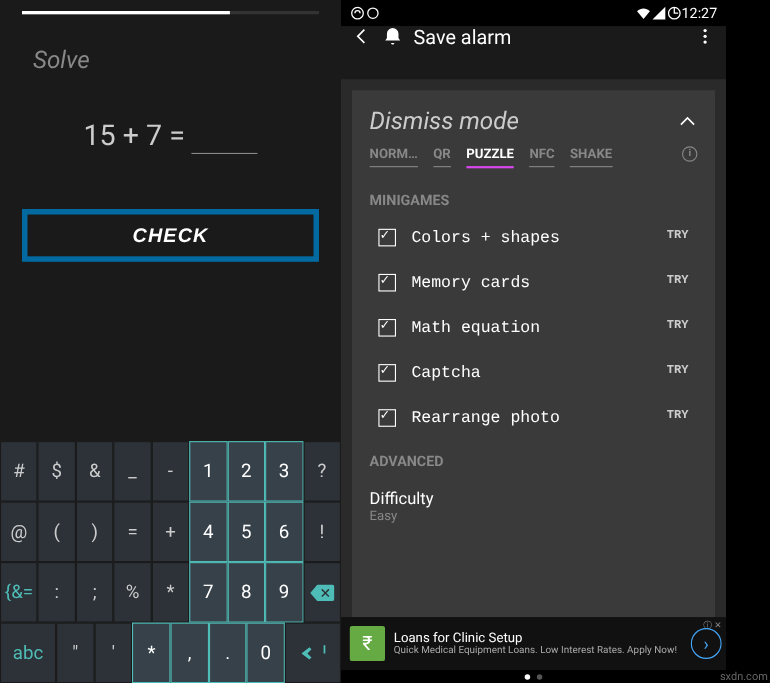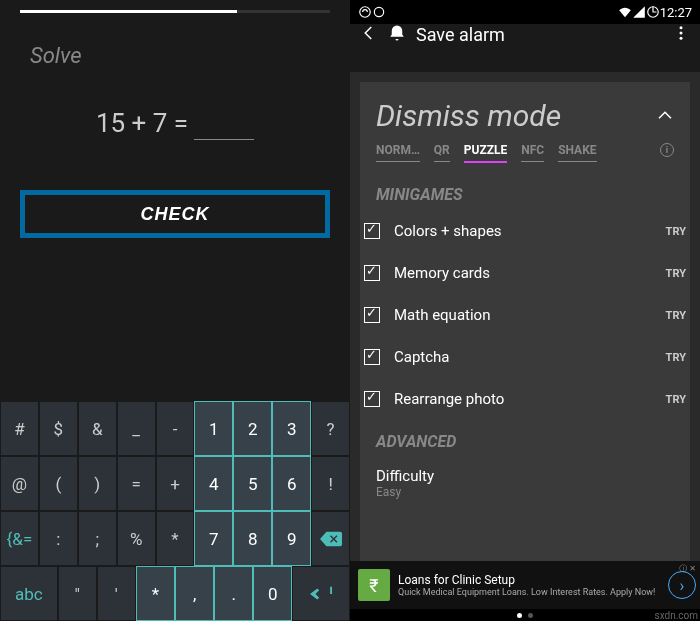--- a/index.html
+++ b/index.html
@@ -1,17 +1,17 @@
 <!DOCTYPE html>
 <html><head>
 <meta charset="utf-8">
 <style>
 * { margin: 0; padding: 0; box-sizing: border-box; }
 body { width: 700px; height: 621px; background: #000; font-family: Roboto, Arial, sans-serif; display: flex; overflow: hidden; }
-.left { width: 350px; height: 621px; background: #1a1a1a; display: flex; flex-direction: column; }
+.left { width: 310px; height: 621px; background: #1a1a1a; display: flex; flex-direction: column; }
 .right { width: 350px; height: 621px; background: #2a2a2a; display: flex; flex-direction: column; }
 
 
 .progress-bar { height: 3px; background: #333; margin: 10px 20px 0; }
 .progress-bar .fill { height: 100%; width: 70%; background: #fff; }
 .solve-label { color: #888; font-style: italic; font-size: 22px; padding: 30px 30px 20px; }
 .equation { color: #ccc; font-size: 26px; text-align: center; padding: 20px 0 50px; display: flex; justify-content: center; align-items: baseline; gap: 6px; }
 .answer-input { width: 60px; border: none; border-bottom: 1px solid #888; background: transparent; color: #fff; font-size: 26px; text-align: center; outline: none; }
 .check-btn { margin: 0 20px; height: 48px; background: transparent; border: 5px solid #0369a1; color: #fff; font-weight: bold; font-style: italic; font-size: 18px; letter-spacing: 1px; }
 .keyboard { margin-top: auto; background: #2c3238; }
@@ -24,28 +24,28 @@
 
 
 .status-bar { height: 24px; background: #000; display: flex; align-items: center; padding: 0 8px; color: #fff; font-size: 13px; gap: 0; }
 .status-bar .sp { flex: 1; }
 .status-bar svg { width: 14px; height: 14px; fill: #fff; }
 .navbar { height: 48px; background: #1a1a1a; display: flex; align-items: flex-start; padding: 0 10px; color: #fff; gap: 10px; }
 .navbar .title { flex: 1; font-size: 18px; }
 .navbar svg { width: 18px; height: 18px; fill: #fff; }
 .card { margin: 10px 10px 0; background: #3a3a3a; flex: 1; display: flex; flex-direction: column; overflow: hidden; }
 .card-header { display: flex; align-items: center; padding: 16px 16px 10px; }
-.card-header .t { color: #ccc; font-style: italic; font-size: 30px; flex: 1; }
+.card-header .t { color: #ccc; font-style: italic; font-size: 22px; flex: 1; }
 .tabs { display: flex; gap: 14px; padding: 0 16px 10px; font-size: 12px; font-weight: bold; color: #888; align-items: flex-start; }
 .tab { border-bottom: 2px solid transparent; padding-bottom: 4px; }
 .tab.active { color: #fff; border-bottom: 2px solid #d946ef; }
 .tab.underline { border-bottom: 1px solid #888; }
 .info-icon { width: 14px; height: 14px; border: 1px solid #888; border-radius: 50%; display: flex; align-items: center; justify-content: center; font-size: 9px; color: #888; margin-left: auto; }
-.section-label { color: #888; font-size: 16px; font-weight: bold; padding: 12px 16px 6px; font-style: italic; }
-.mg-row { display: flex; align-items: center; padding: 12px 4px; }
+.section-label { color: #888; font-size: 13px; font-weight: bold; padding: 12px 16px 6px; }
+.mg-row { display: flex; align-items: flex-start; padding: 12px 24px; font-family: Liberation Mono, monospace; }
 .mg-row .chk { width: 16px; height: 16px; border: 1.5px solid #fff; margin-right: 14px; position: relative; }
 .mg-row .chk.checked::after { content: '✓'; position: absolute; color: #fff; font-size: 13px; top: -3px; left: 1px; }
 .mg-row .lbl { color: #fff; font-size: 15px; flex: 1; }
 .mg-row .try { color: #ccc; font-size: 11px; font-weight: bold; }
 .diff-row { padding: 10px 16px; }
 .diff-row .t { color: #fff; font-size: 15px; }
 .diff-row .v { color: #888; font-size: 12px; }
 .ad { margin-top: auto; height: 48px; background: #111; display: flex; align-items: center; padding: 0 8px; position: relative; }
 .ad .icon { width: 32px; height: 32px; background: #6a4; border-radius: 2px; margin-right: 8px; display: flex; align-items: center; justify-content: center; color: #fff; font-size: 18px; }
 .ad .txt .t { color: #fff; font-size: 12px; }

